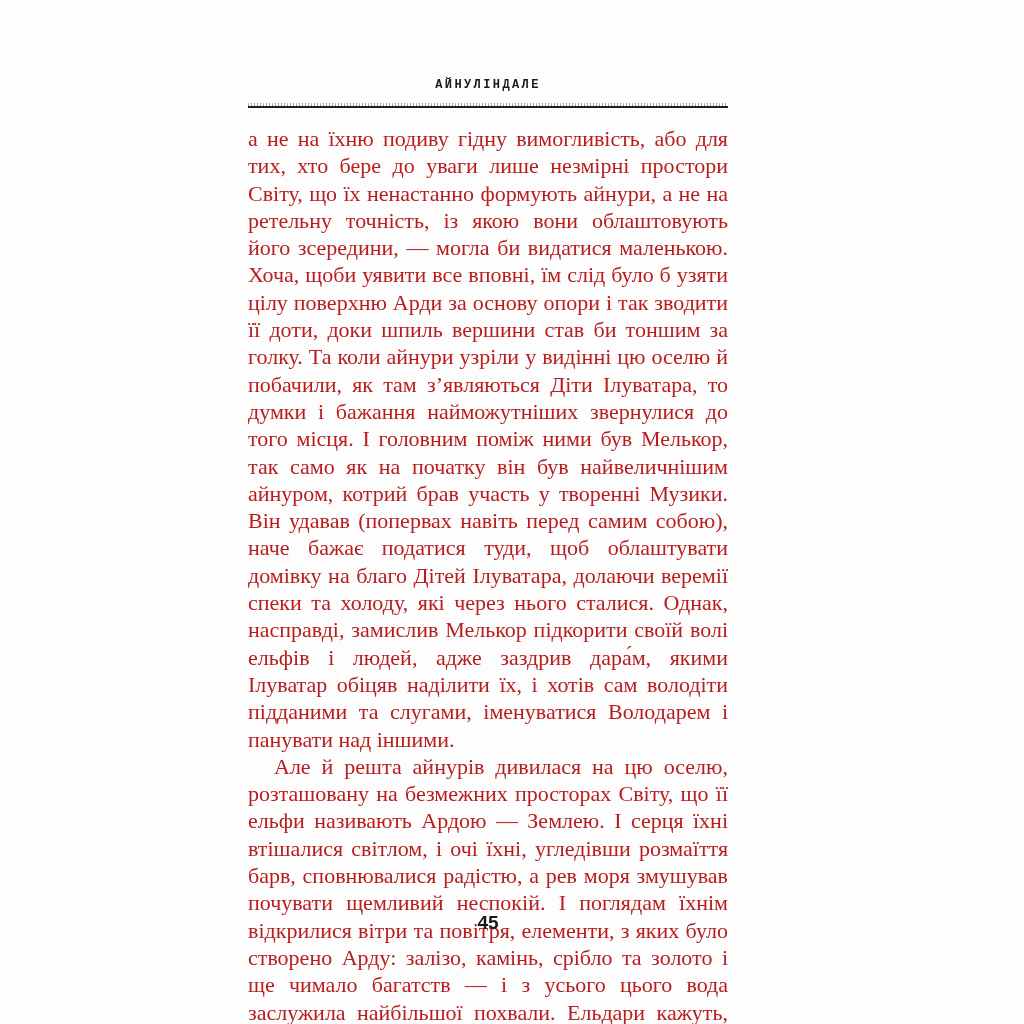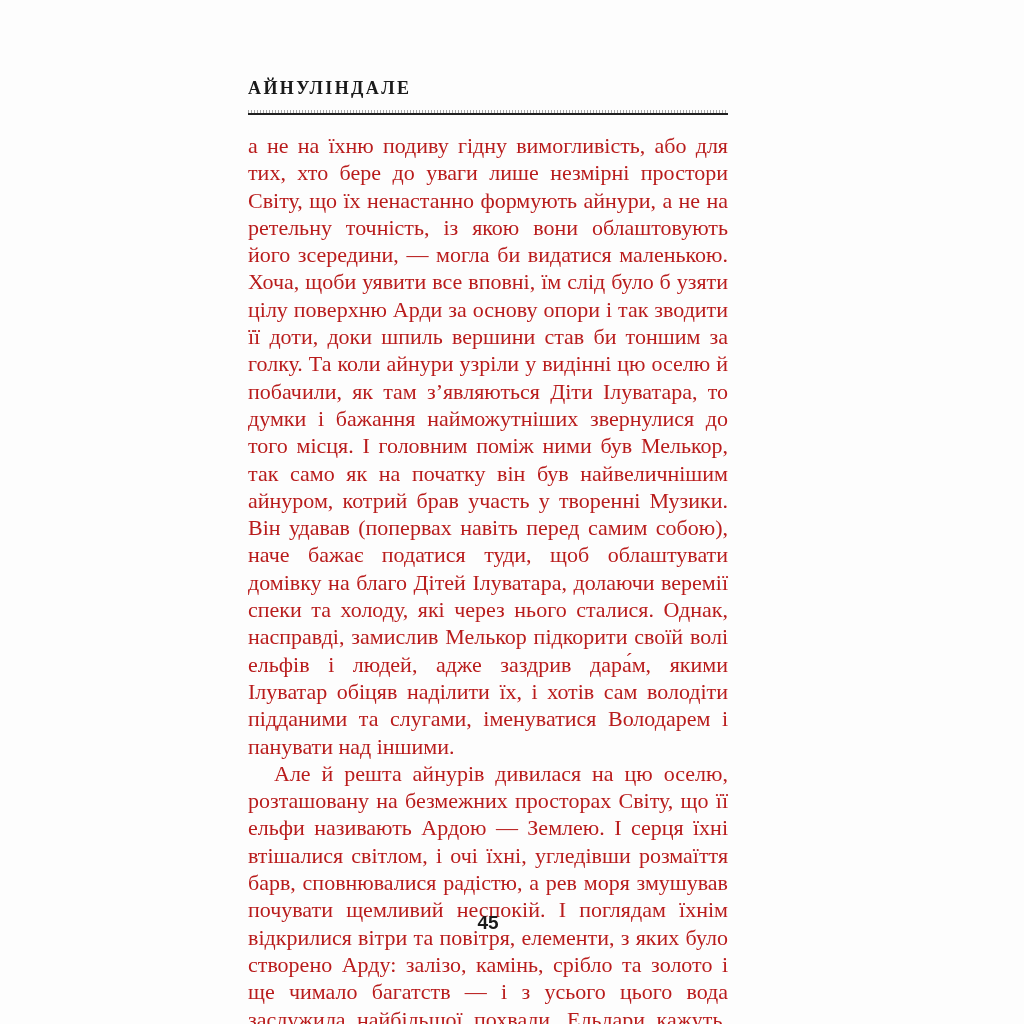--- a/index.html
+++ b/index.html
@@ -20,23 +20,23 @@
     height: 1024px;
     background: #fdfdfd;
   }
   .page-inner {
     position: absolute;
     left: 248px;
     top: 78px;
     width: 480px;
   }
   .running-head {
-    text-align: left;
-    font-family: Liberation Serif, serif;
-    font-size: 18px;
+    text-align: center;
+    font-family: Liberation Mono, monospace;
+    font-size: 12px;
     letter-spacing: 2.4px;
     font-weight: 700;
     color: #1a1a1a;
     text-transform: uppercase;
   }
   .rule-wrap {
     margin-top: 11px;
     height: 7px;
     position: relative;
   }

